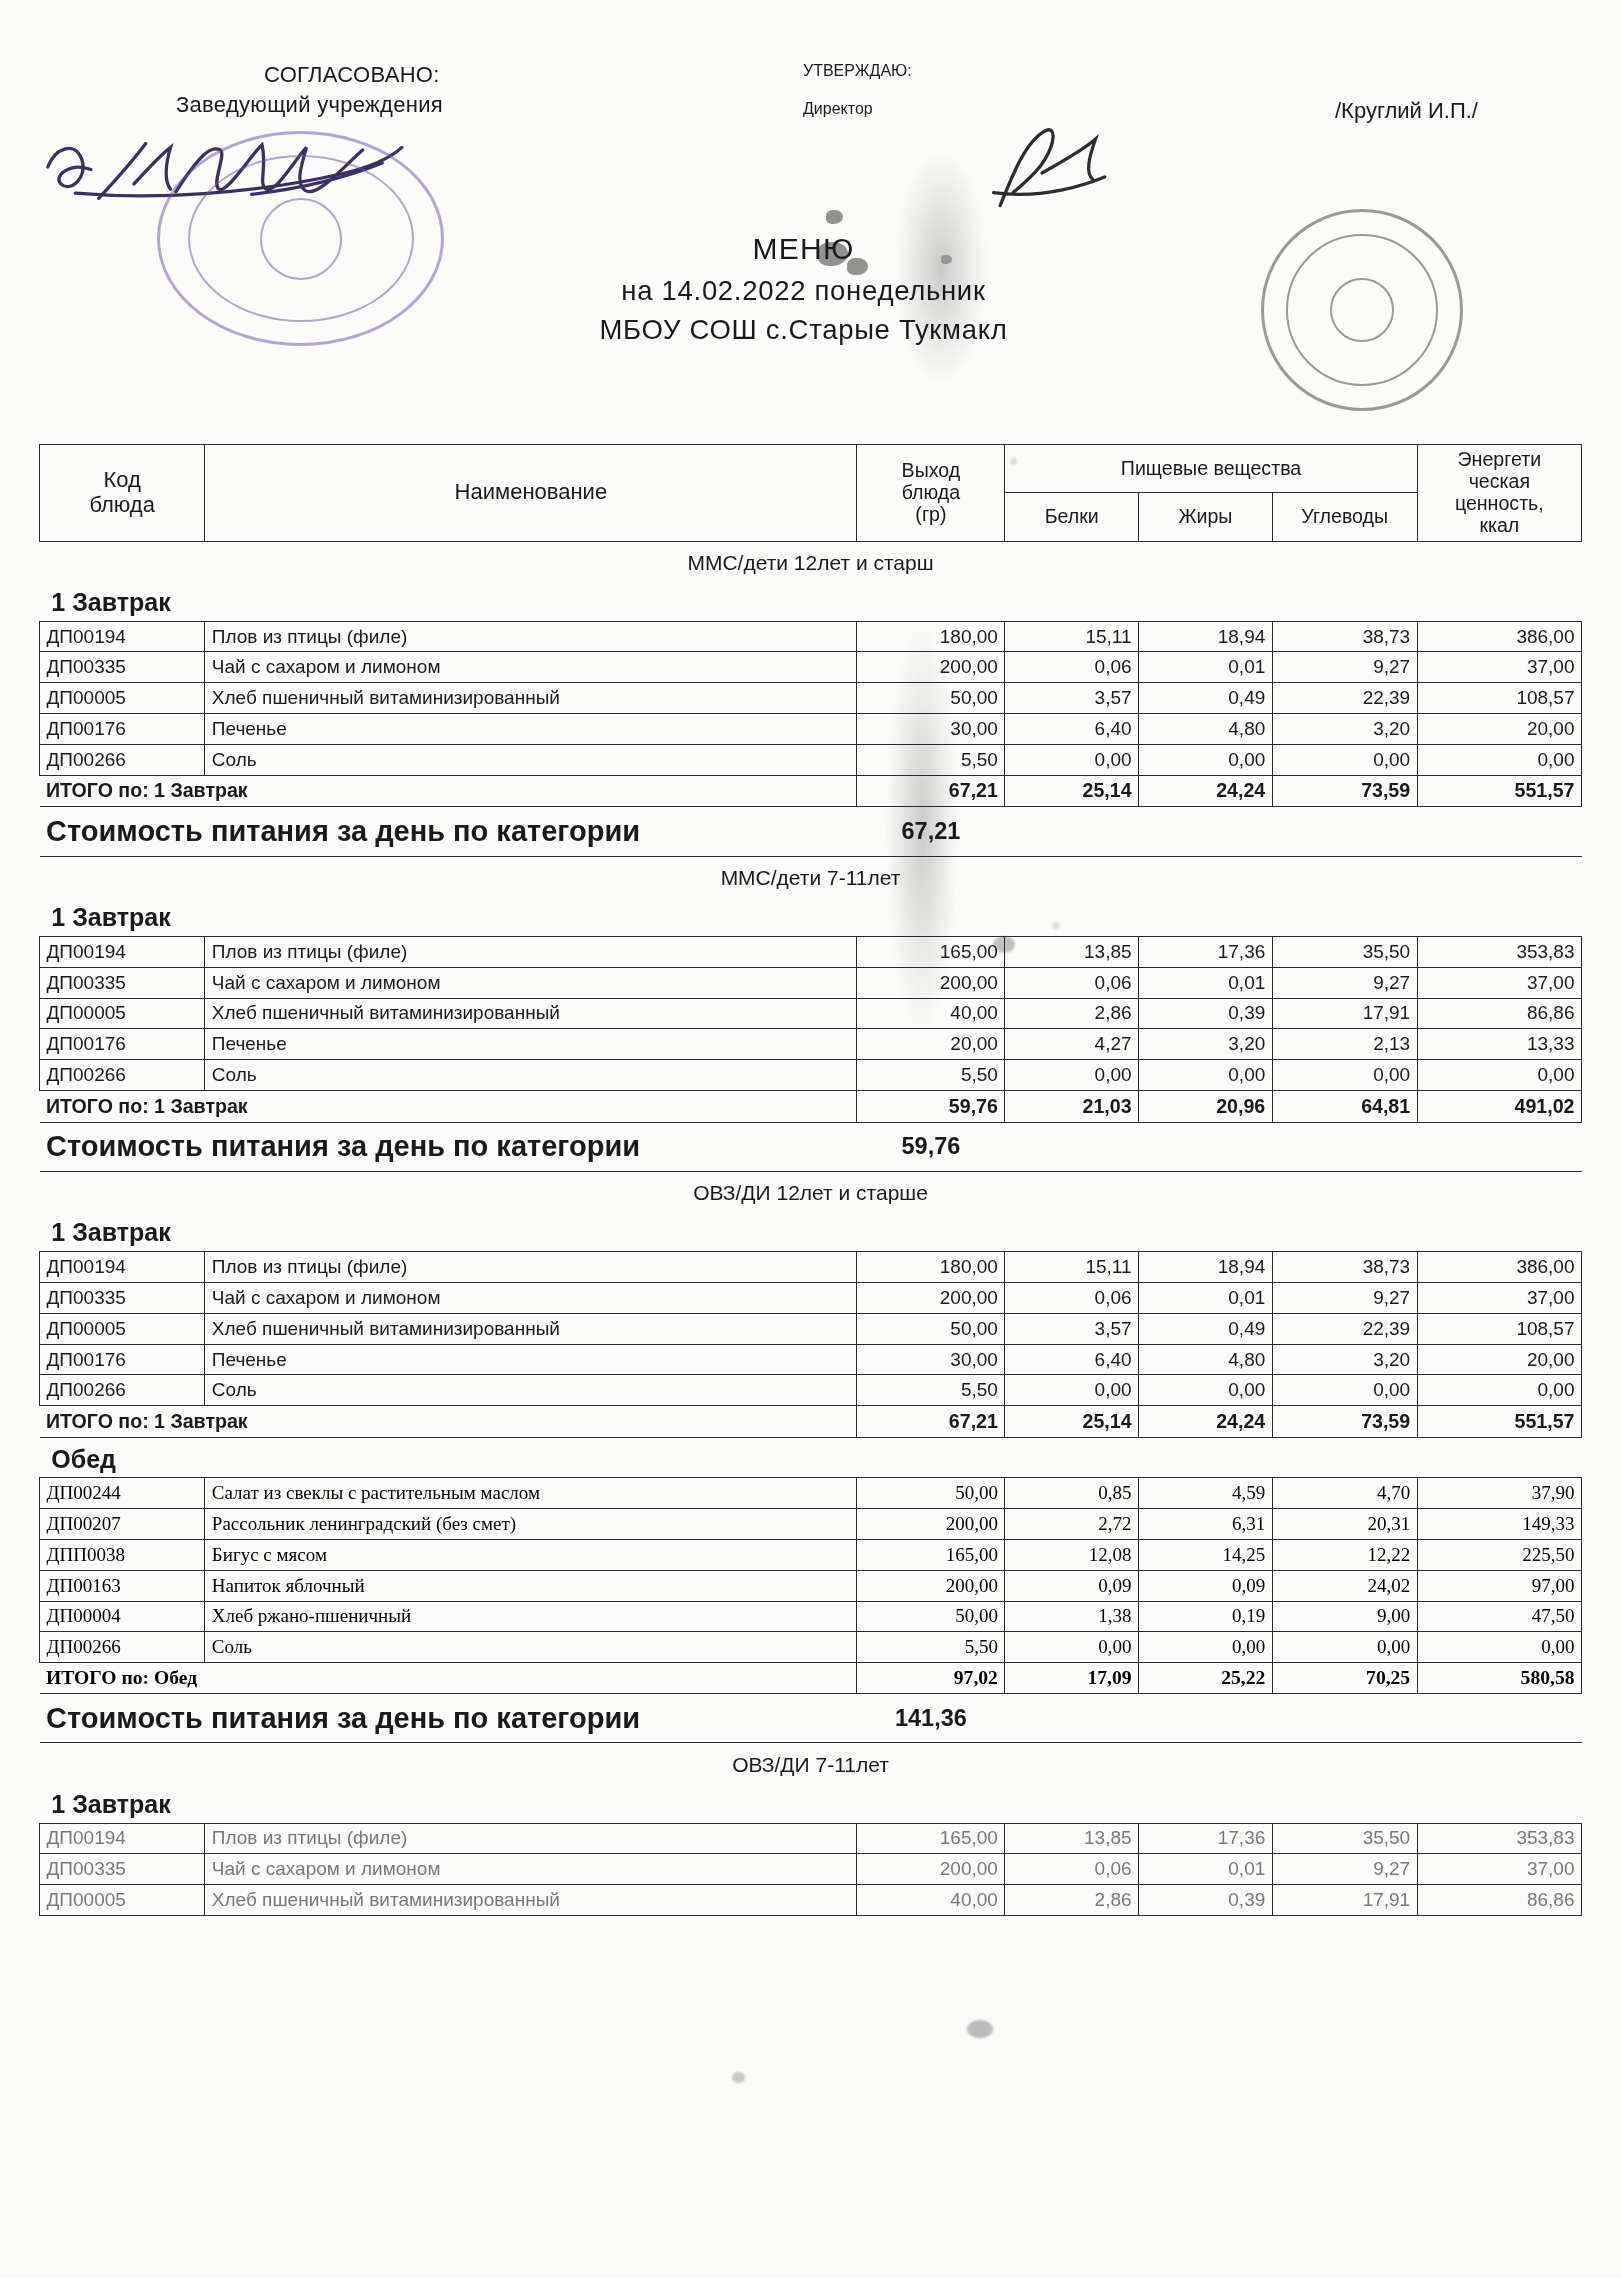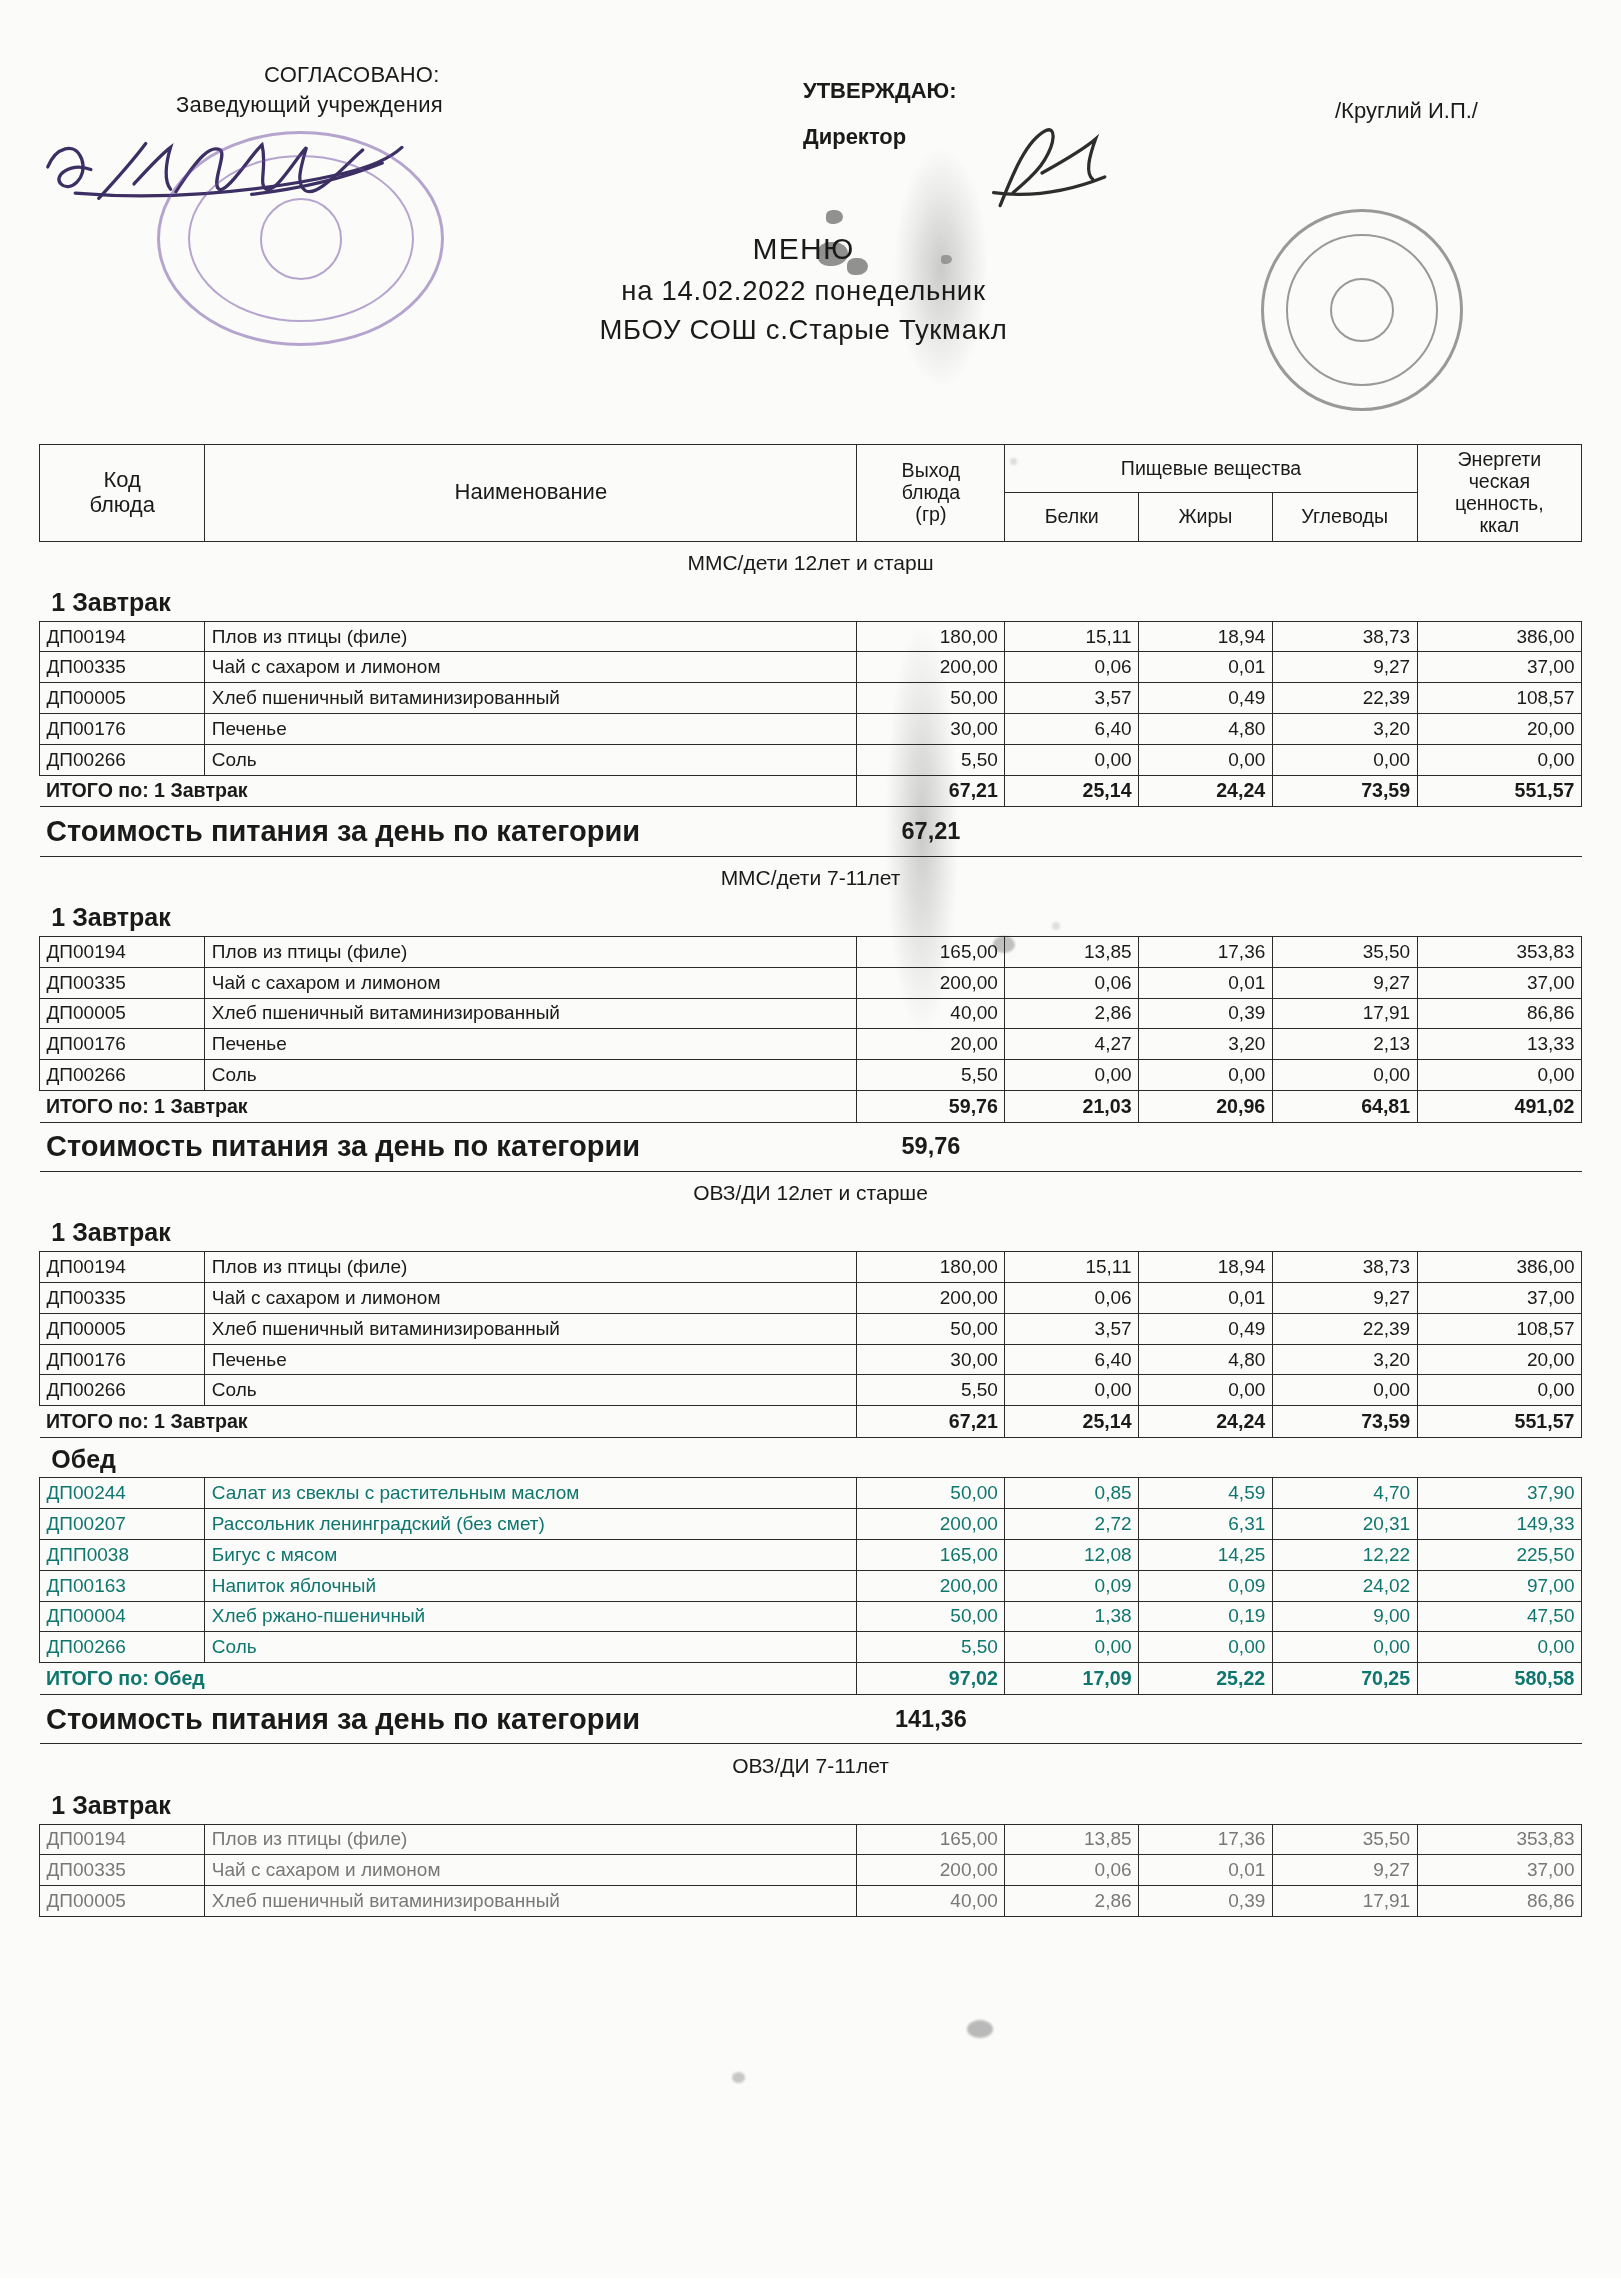--- a/index.html
+++ b/index.html
@@ -46,24 +46,23 @@
     top: 62px;
     font-size: 22px;
     letter-spacing: 0.3px;
     white-space: nowrap;
   }
   .appr-left .l1 { display:block; padding-left: 88px; }
   .appr-left .l2 { display:block; margin-top: 3.9px; }
   .appr-mid {
     position: absolute;
     left: 803px;
-    top: 78px;
-    font-size: 22px;
+    top: 62px;
+    font-size: 16px;
     white-space: nowrap;
-    font-weight: bold;
   }
   .appr-mid .l2 { display:block; margin-top: 19.6px; }
   .appr-right {
     position: absolute;
     left: 1335px;
     top: 98px;
     font-size: 22px;
     white-space: nowrap;
   }
   .title-block {
@@ -235,21 +234,21 @@
     padding-left: 6.5px;
     text-align: left;
   }
   tr.cost td.value {
     text-align: center;
     font-size: 23.5px;
   }
   tr.cost td.cost-line {
     border-bottom: 1.3px solid #2a2a2a;
   }
-  .faded td { color: #0f766e; }
+  .faded td { color: #000000; font-family: Liberation Serif, serif; }
   .faded2 td { color: #787878; }
 
   .cut-bottom {
     position: absolute;
     left: 0; right: 0; bottom: 0;
     height: 17px;
     background: #ffffff;
   }
 </style>
 </head>

